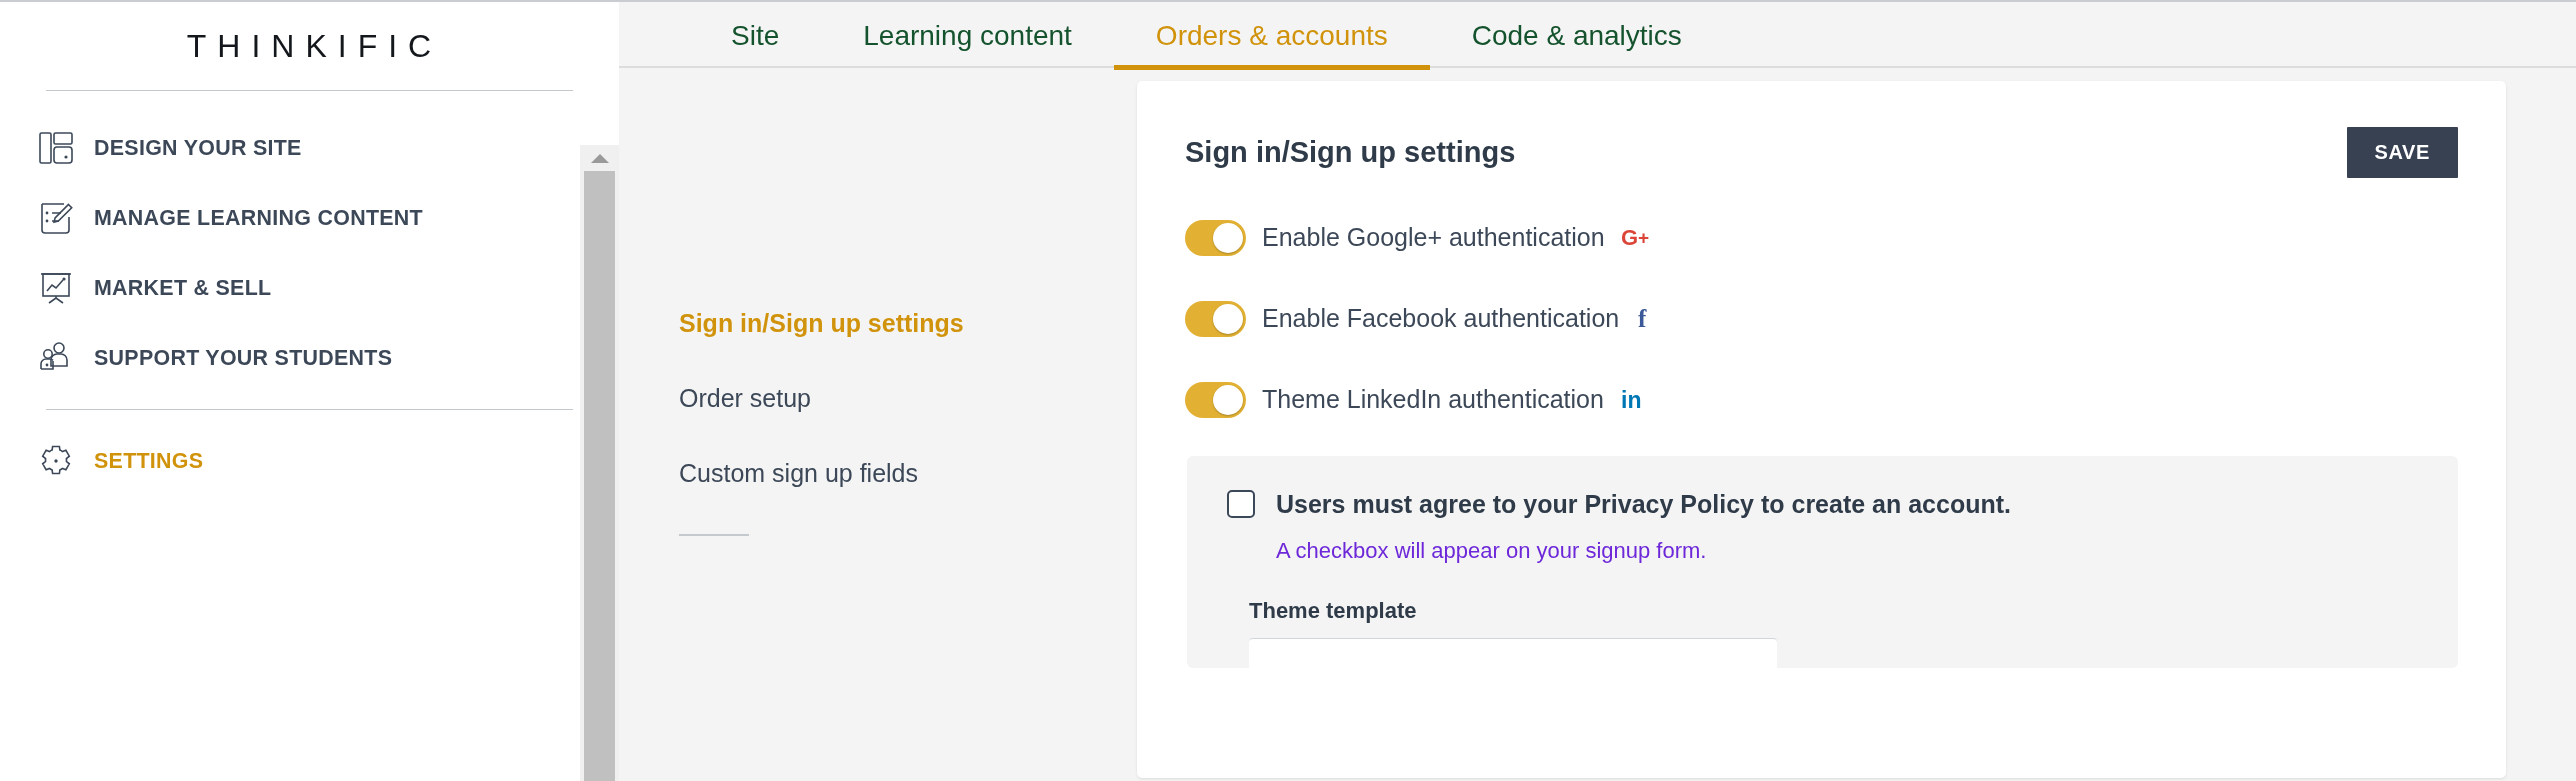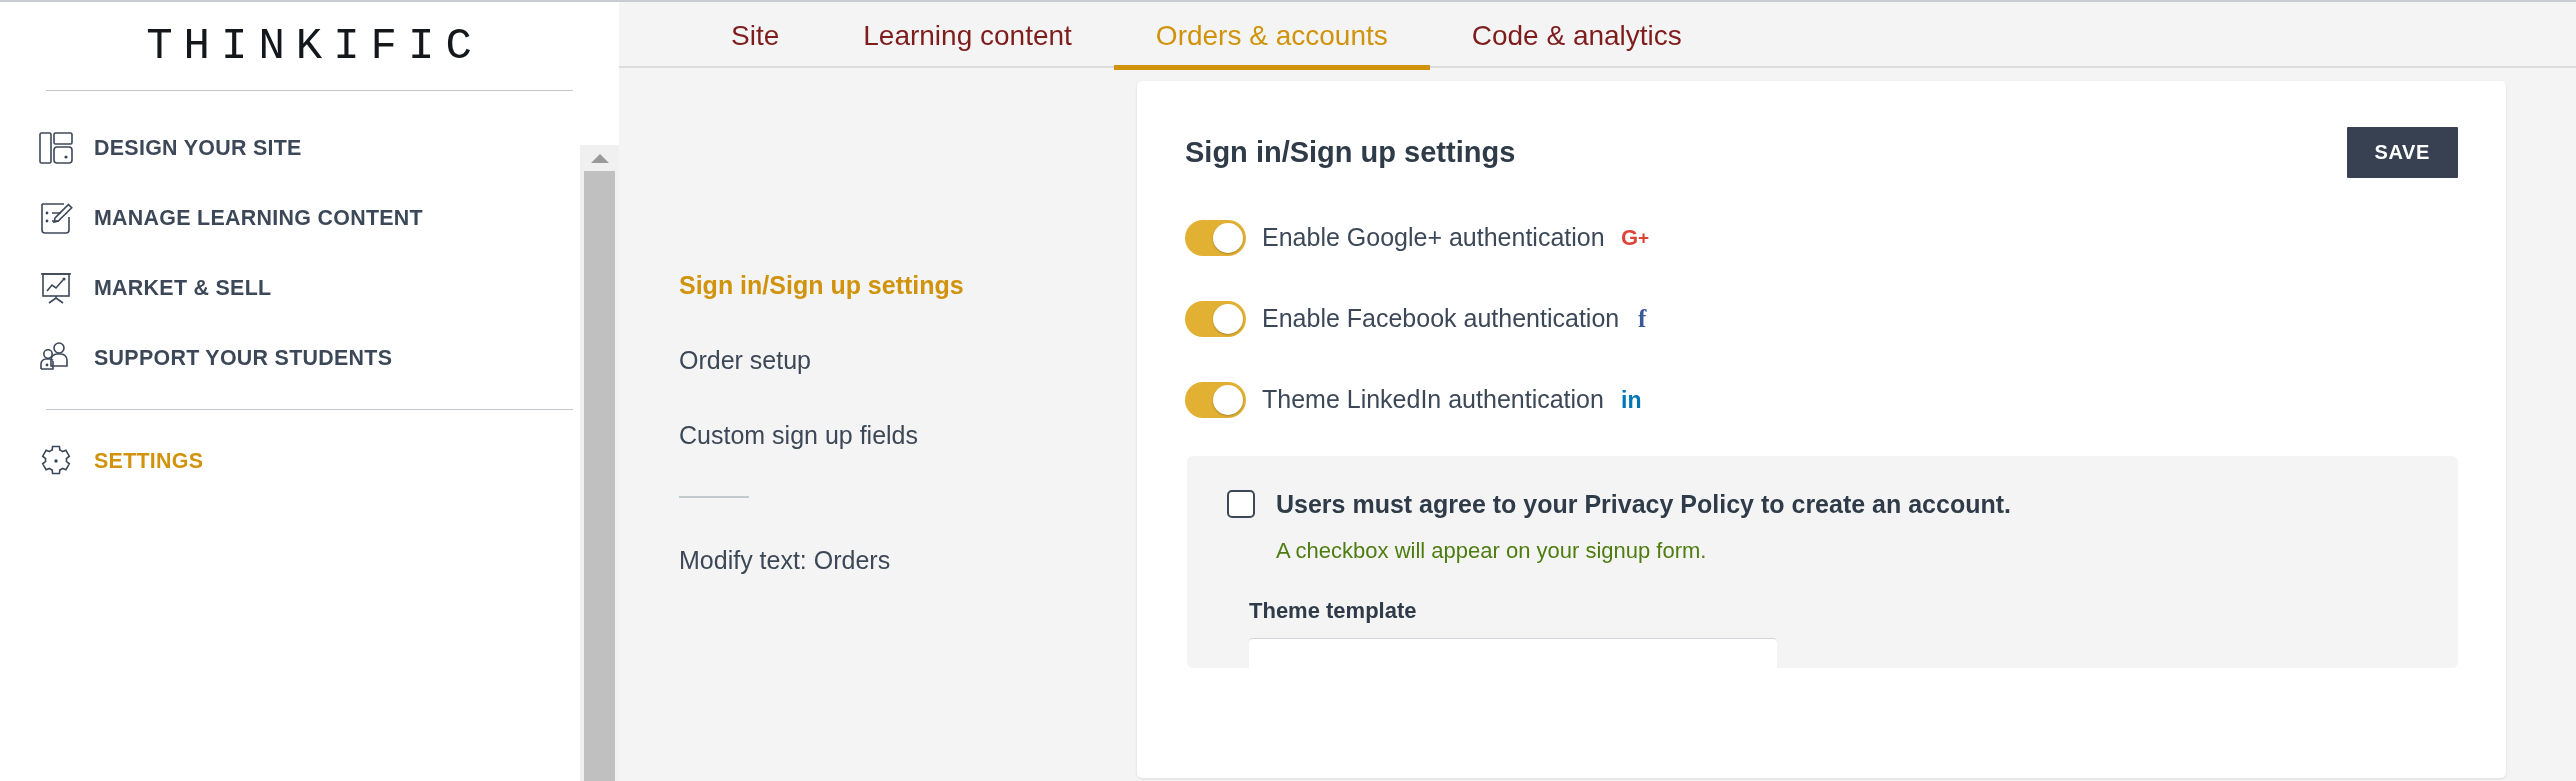--- a/index.html
+++ b/index.html
@@ -29,22 +29,22 @@
     border-top: 2px solid #c9ccd0;
   }
 
   .brand-wrap {
     height: 88px;
     display: flex;
     align-items: center;
     justify-content: center;
   }
   .brand {
-    font-family: Liberation Mono, monospace;
-    font-size: 44px;
+    font-family: Liberation Sans, sans-serif;
+    font-size: 32px;
     letter-spacing: 11px;
     font-weight: 300;
     color: #14181c;
     padding-left: 10px;
   }
 
   .brand-rule {
     height: 1px;
     background: #c4c9ce;
     margin: 0 46px 0 46px;
@@ -142,21 +142,21 @@
     height: 2px;
     background: #dcdcdc;
   }
   .tab {
     position: relative;
     height: 68px;
     display: flex;
     align-items: center;
     padding: 0 42px;
     font-size: 28px;
-    color: #7f1d1d;
+    color: #14532d;
     white-space: nowrap;
     cursor: pointer;
   }
   .tab.active { color: #d1930c; }
   .tab.active::after {
     content: "";
     position: absolute;
     left: 0; right: 0; bottom: 0;
     height: 5px;
     background: #d1930c;
@@ -301,21 +301,21 @@
     margin-left: 21px;
     font-size: 25px;
     font-weight: 700;
     color: #2f3b49;
     white-space: nowrap;
   }
   .privacy-help {
     margin-top: 19px;
     margin-left: 49px;
     font-size: 22px;
-    color: #4d7c0f;
+    color: #6d28d9;
   }
   .theme-label {
     margin-top: 34px;
     margin-left: 22px;
     font-size: 22px;
     font-weight: 700;
     color: #2f3b49;
   }
   .theme-select {
     margin-top: 14px;
@@ -432,21 +432,20 @@
       </div>
     </nav>
 
     <div class="body-area">
 
       <div class="subnav">
         <div class="subnav-item active">Sign in/Sign up settings</div>
         <div class="subnav-item">Order setup</div>
         <div class="subnav-item">Custom sign up fields</div>
         <div class="subnav-rule"></div>
-        <div class="subnav-item">Modify text: Orders</div>
       </div>
 
       <div class="card-wrap">
         <div class="card">
 
           <div class="card-head">
             <div class="card-title">Sign in/Sign up settings</div>
             <button class="save-btn">SAVE</button>
           </div>
 

